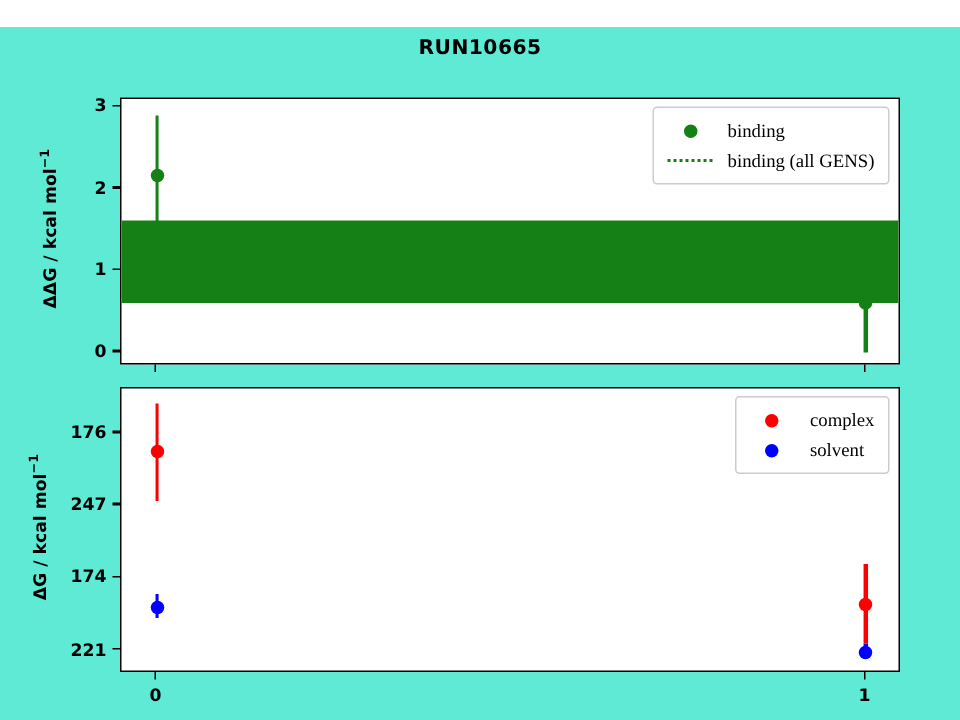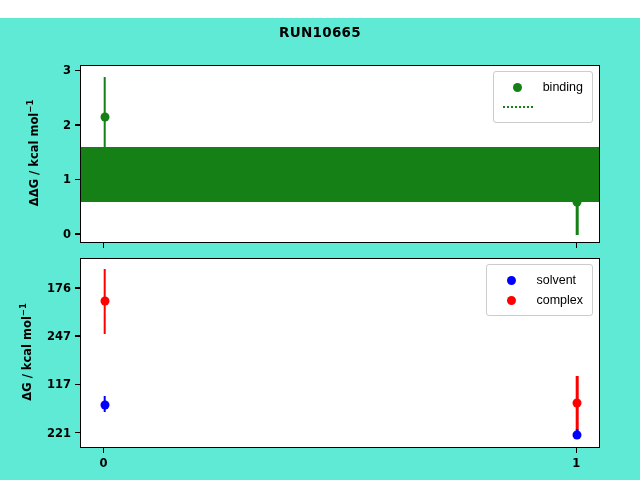--- a/index.html
+++ b/index.html
@@ -135,21 +135,21 @@
   .legend-dash {
     width: 30px;
     height: 0;
     border-top: 2.2px dotted #1a7a1a;
     display: block;
   }
   .legend-label {
     font-size: 12.5px;
     color: #000000;
     white-space: nowrap;
-    font-family: Liberation Sans, sans-serif;
+    font-family: Liberation Serif, serif;
   }
 </style>
 </head>
 <body>
 
 <div id="figure">
 
   <div class="fig-title">RUN10665</div>
 
   <div class="ylabel" id="ylabel-top" style="width: 178px; left: -56px; top: 127px;">
@@ -181,20 +181,21 @@
       <div class="legend-row">
         <span class="legend-handle">
           <span class="legend-dot" style="background: rgb(21, 128, 21);"></span>
         </span>
         <span class="legend-label">binding</span>
       </div>
       <div class="legend-row">
         <span class="legend-handle">
           <span class="legend-dash" style="border-top-color: rgb(21, 128, 21);"></span>
         </span>
+        <span class="legend-label">binding (all GENS)</span>
       </div>
     </div>
 
   <div class="ylabel" id="ylabel-bottom" style="width: 190px; left: -69px; top: 326px;">
     <span>ΔG / kcal mol</span><span class="sup">−1</span>
   </div>
 
   <div class="axes" id="axes-bottom">
     <div class="plot-inner" id="plot-bottom">
         <div class="errbar" style="left: 23.6364px; top: 136.954px; height: 16.3959px; background: rgb(0, 0, 255);"></div>
@@ -204,39 +205,39 @@
         <div class="errbar" style="left: 23.6364px; top: 9.64467px; height: 65.1015px; background: rgb(255, 0, 0);"></div>
         <div class="marker" style="left: 23.6364px; top: 41.9543px; background: rgb(255, 0, 0);"></div>
         <div class="errbar" style="left: 496.364px; top: 116.701px; height: 53.0457px; background: rgb(255, 0, 0);"></div>
         <div class="marker" style="left: 496.364px; top: 144.188px; background: rgb(255, 0, 0);"></div>
       </div>
   </div>
   <div id="bottom-ticks-layer">
       <div style="position: absolute; left: 75px; top: 413.769px; width: 5px; height: 1.6px; background: rgb(0, 0, 0);"></div>
       <div style="position: absolute; left: 0px; width: 71px; top: 414.569px; transform: translateY(-50%); text-align: right; font-size: 11.5px; font-weight: bold; color: rgb(0, 0, 0); font-family: &quot;DejaVu Sans&quot;, sans-serif;">221</div>
       <div style="position: absolute; left: 75px; top: 365.545px; width: 5px; height: 1.6px; background: rgb(0, 0, 0);"></div>
-      <div style="position: absolute; left: 0px; width: 71px; top: 366.345px; transform: translateY(-50%); text-align: right; font-size: 11.5px; font-weight: bold; color: rgb(0, 0, 0); font-family: &quot;DejaVu Sans&quot;, sans-serif;">117</div>
+      <div style="position: absolute; left: 0px; width: 71px; top: 366.345px; transform: translateY(-50%); text-align: right; font-size: 11.5px; font-weight: bold; color: rgb(0, 0, 0); font-family: &quot;DejaVu Sans&quot;, sans-serif;">174</div>
       <div style="position: absolute; left: 75px; top: 317.322px; width: 5px; height: 1.6px; background: rgb(0, 0, 0);"></div>
       <div style="position: absolute; left: 0px; width: 71px; top: 318.122px; transform: translateY(-50%); text-align: right; font-size: 11.5px; font-weight: bold; color: rgb(0, 0, 0); font-family: &quot;DejaVu Sans&quot;, sans-serif;">247</div>
       <div style="position: absolute; left: 75px; top: 269.098px; width: 5px; height: 1.6px; background: rgb(0, 0, 0);"></div>
       <div style="position: absolute; left: 0px; width: 71px; top: 269.898px; transform: translateY(-50%); text-align: right; font-size: 11.5px; font-weight: bold; color: rgb(0, 0, 0); font-family: &quot;DejaVu Sans&quot;, sans-serif;">176</div>
       <div style="position: absolute; left: 102.836px; top: 430px; width: 1.6px; height: 5px; background: rgb(0, 0, 0);"></div>
       <div style="position: absolute; left: 103.636px; top: 438px; transform: translateX(-50%); font-size: 11.5px; font-weight: bold; color: rgb(0, 0, 0); font-family: &quot;DejaVu Sans&quot;, sans-serif;">0</div>
       <div style="position: absolute; left: 575.564px; top: 430px; width: 1.6px; height: 5px; background: rgb(0, 0, 0);"></div>
       <div style="position: absolute; left: 576.364px; top: 438px; transform: translateX(-50%); font-size: 11.5px; font-weight: bold; color: rgb(0, 0, 0); font-family: &quot;DejaVu Sans&quot;, sans-serif;">1</div>
     </div>
   <div class="legend" id="legend-bottom" style="top: 246px; right: 47px;">
       <div class="legend-row">
         <span class="legend-handle">
+          <span class="legend-dot" style="background: rgb(255, 0, 0);"></span>
+        </span>
+        <span class="legend-label">complex</span>
+      </div>
+      <div class="legend-row">
+        <span class="legend-handle">
           <span class="legend-dot" style="background: rgb(0, 0, 255);"></span>
         </span>
         <span class="legend-label">solvent</span>
       </div>
-      <div class="legend-row">
-        <span class="legend-handle">
-          <span class="legend-dot" style="background: rgb(255, 0, 0);"></span>
-        </span>
-        <span class="legend-label">complex</span>
-      </div>
     </div>
 
 
 </div>
 
 </body></html>

